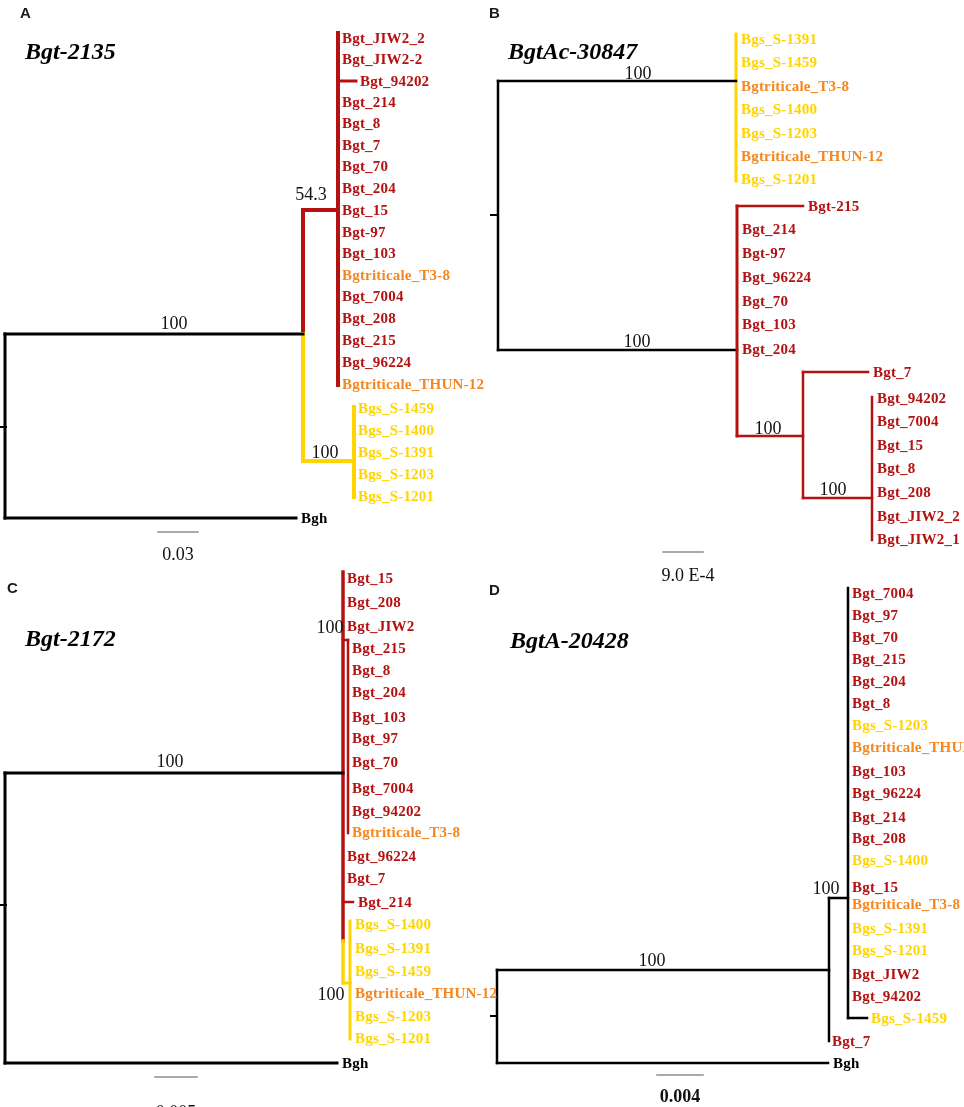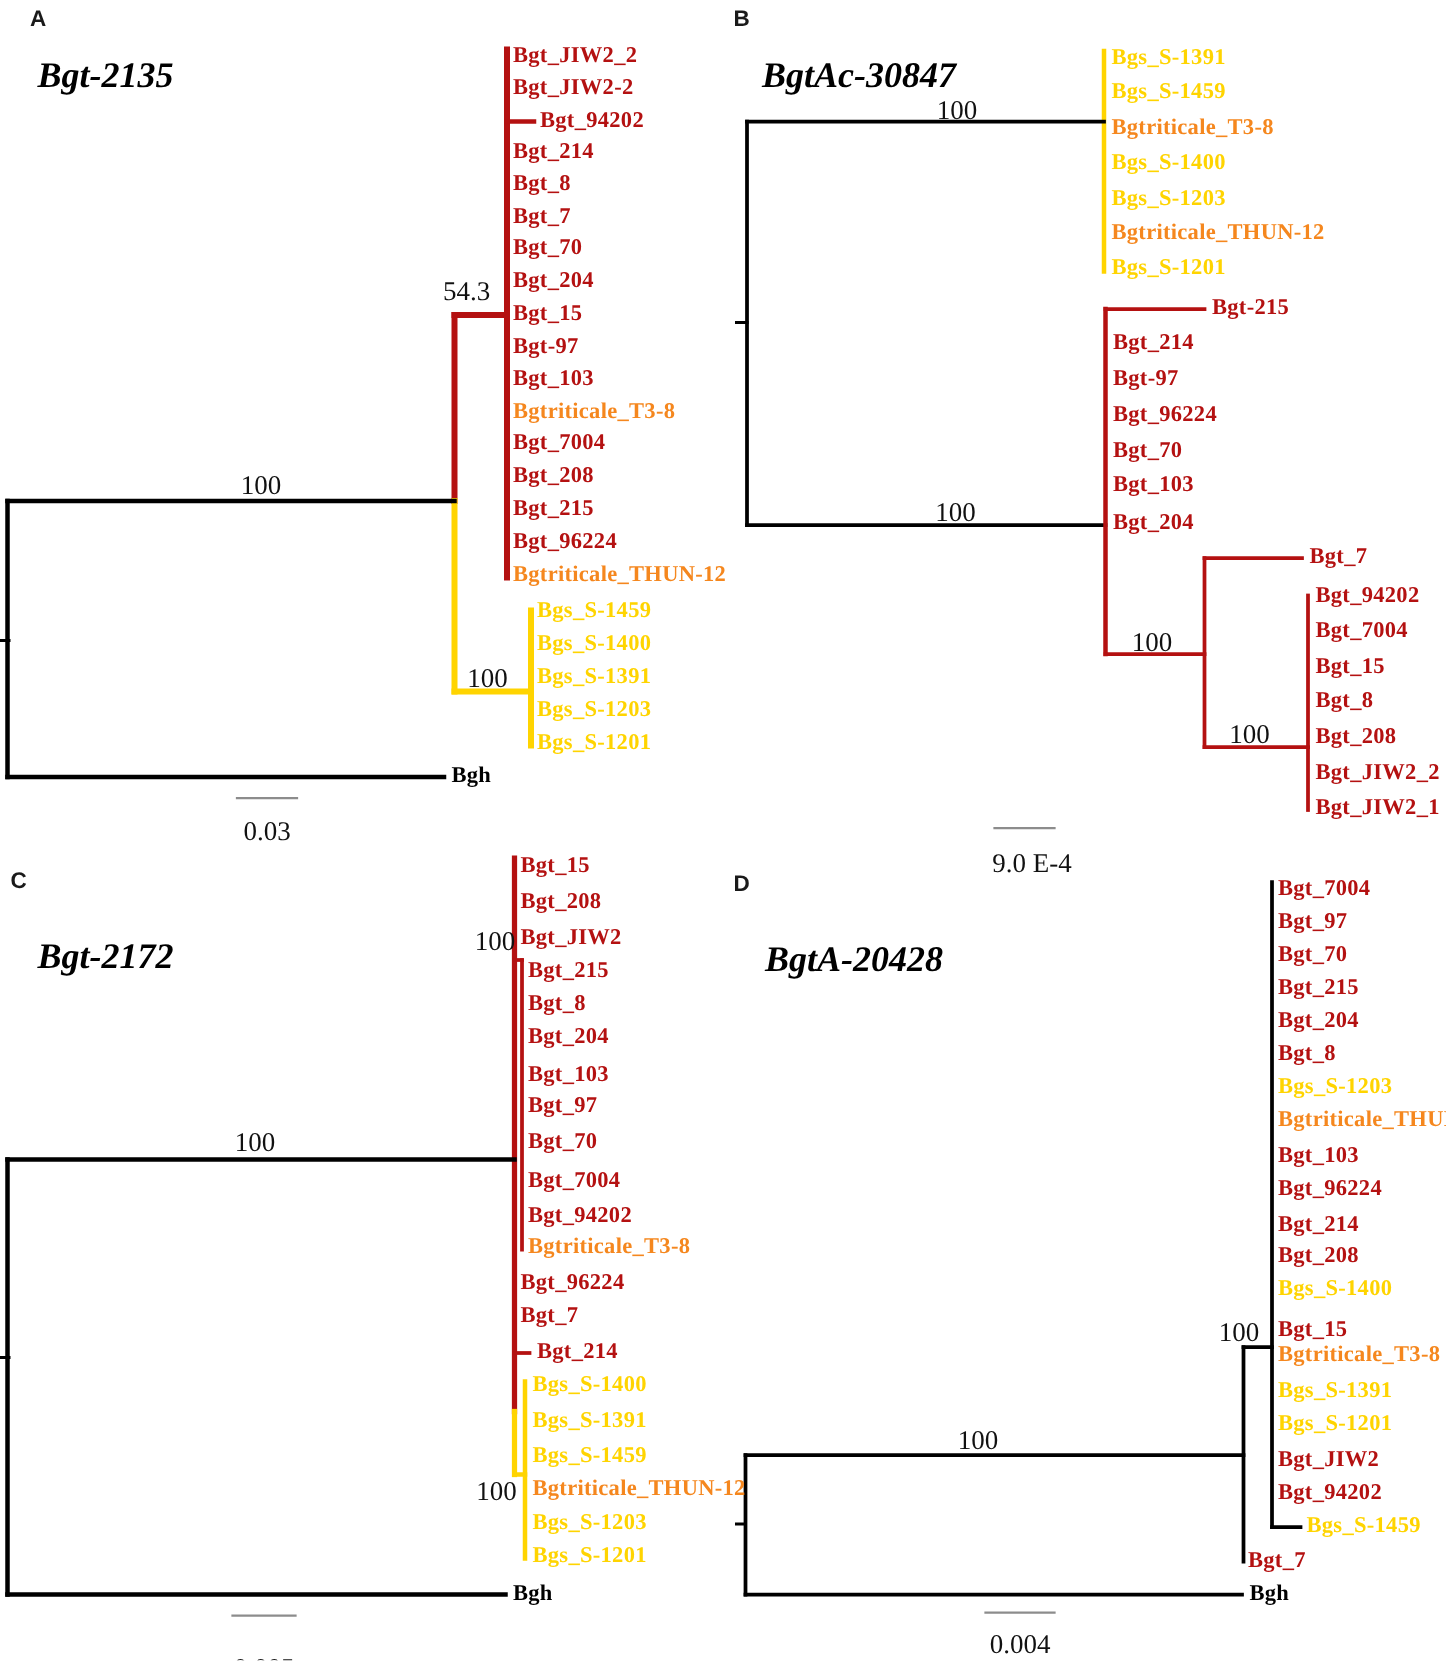--- a/index.html
+++ b/index.html
@@ -190,14 +190,14 @@
     <div class="taxon" style="left: 852px; top: 904px; color: rgb(245, 135, 30);">Bgtriticale_T3-8</div>
     <div class="taxon" style="left: 852px; top: 928px; color: rgb(255, 212, 0);">Bgs_S-1391</div>
     <div class="taxon" style="left: 852px; top: 950px; color: rgb(255, 212, 0);">Bgs_S-1201</div>
     <div class="taxon" style="left: 852px; top: 974px; color: rgb(180, 17, 17);">Bgt_JIW2</div>
     <div class="taxon" style="left: 852px; top: 996px; color: rgb(180, 17, 17);">Bgt_94202</div>
     <div class="taxon" style="left: 871px; top: 1018px; color: rgb(255, 212, 0);">Bgs_S-1459</div>
     <div class="taxon" style="left: 832px; top: 1041px; color: rgb(180, 17, 17);">Bgt_7</div>
     <div class="taxon" style="left: 833px; top: 1063px; color: rgb(0, 0, 0);">Bgh</div>
     <div class="bootstrap" style="left: 826px; top: 888px;">100</div>
     <div class="bootstrap" style="left: 652px; top: 960px;">100</div>
-    <div class="scale-label" style="left: 680px; top: 1096px;">0.004</div>
+    <div class="scale-label" style="left: 680px; top: 1096px; font-weight: bold;">0.004</div>
   </div>
 
 </body></html>

